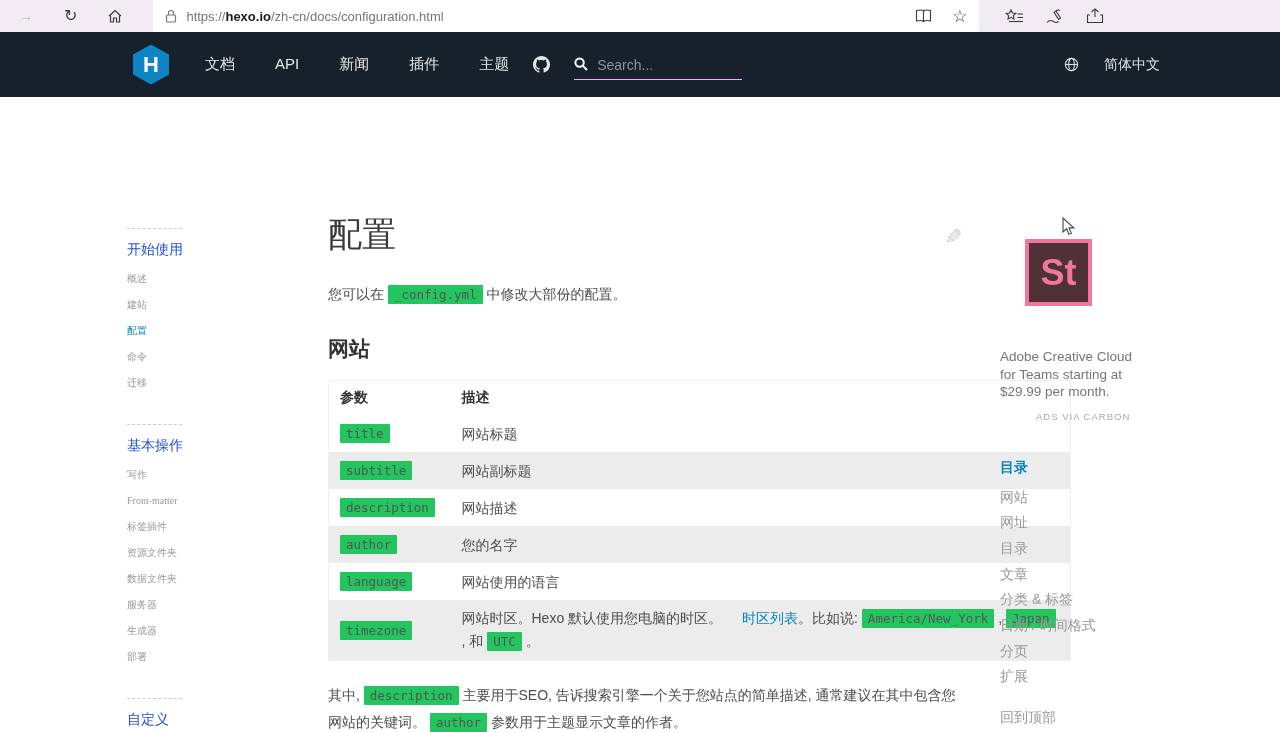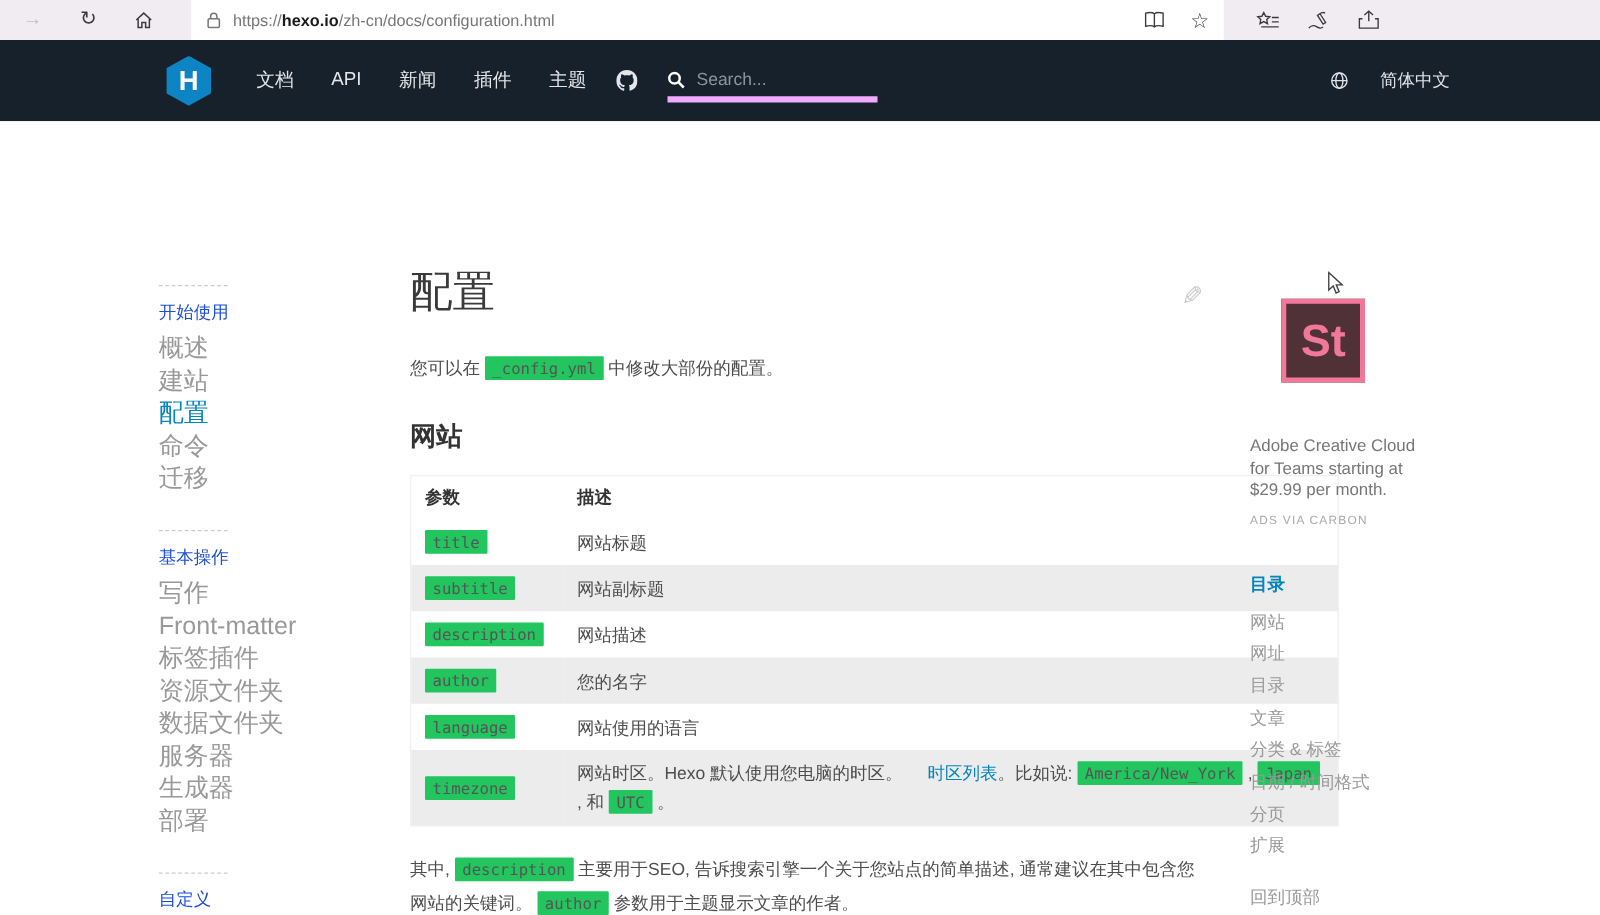--- a/index.html
+++ b/index.html
@@ -19,40 +19,40 @@
   .urlbar .spacer { flex:1; }
   .urlbar-actions { display:flex; align-items:center; gap:20px; }
   .pinned-icons { display:flex; align-items:center; gap:22px; padding-left:26px; }
 
   
   .site-header { height:65px; background:#16212c; display:flex; align-items:center; }
   .logo-hex { width:36px; height:40px; margin-left:133px; background:#0d84c4;
               clip-path:polygon(50% 0%,100% 25%,100% 75%,50% 100%,0% 75%,0% 25%);
               display:flex; align-items:center; justify-content:center;
               color:#fff; font-weight:bold; font-size:22px; }
-  .main-nav { display:flex; gap:30px; margin-left:36px; }
+  .main-nav { display:flex; gap:40px; margin-left:36px; }
   .main-nav a { color:#e4e7ea; font-size:15px; text-decoration:none; }
   .gh { margin-left:24px; display:flex; }
-  .search-box { margin-left:24px; display:flex; align-items:flex-end; gap:9px;
-                border-bottom:5px solid #f0abfc; padding-bottom:6px; width:168px; margin-top:8px;}
+  .search-box { margin-left:24px; display:flex; align-items:flex-start; gap:9px;
+                border-bottom:1px solid #f0abfc; padding-bottom:6px; width:168px; margin-top:8px;}
   .search-input { background:transparent; border:none; outline:none; color:#9aa4ad;
                   font-size:14px; width:120px; font-family:inherit; }
   .search-input::placeholder { color:#8b949c; }
   .lang { margin-left:auto; margin-right:120px; display:flex; align-items:center; gap:25px;
           color:#dfe3e8; font-size:14px; cursor:default; }
 
   
   .content { position:relative; height:635px; background:#fff; }
 
   .sb { position:absolute; left:127px; top:131px; width:185px; }
   .sb-section { margin-bottom:28px; }
   .sb-divider { width:55px; border-top:1px dashed #ccc; margin-bottom:10px; }
   .sb-title { color:#1d4ed8; font-size:14px; font-weight:normal; line-height:20px; margin-bottom:7px; }
   .sb ul { list-style:none; }
-  .sb li { line-height:26px; font-size:20px; }
+  .sb li { line-height:26px; font-size:10px;font-family:Liberation Serif, serif; }
   .sb li a { color:#999; text-decoration:none; }
   .sb li a.active { color:#0684bd; }
 
   .main { position:absolute; left:328px; top:114px; width:635px; }
   .title-row { display:flex; justify-content:space-between; align-items:flex-start; }
   h1 { font-size:34px; line-height:46px; color:#3a3a3a; font-weight:normal; }
   .edit-icon { color:#c9c9c9; font-size:21px; margin-top:14px; transform:scaleX(-1); cursor:pointer; }
   .para { font-size:14px; color:#4d4d4d; line-height:27px; margin-top:24px; }
   code.chip { font-family:"DejaVu Sans Mono","Liberation Mono",monospace; font-size:12.5px;
               background:#22c55e; color:#555; padding:2px 6px; border-radius:1px; }
@@ -66,21 +66,21 @@
   .t-site .c1 { width:122px; }
   a.inline-link { color:#0684bd; text-decoration:none;padding-left:20px; }
 
   
   .aside { position:absolute; left:1000px; top:118px; width:172px; }
   .cursor { position:absolute; left:62px; top:2px; }
   .ad-logo { margin:24px 0 0 25px; width:67px; height:67px; border:4px solid #f2789a;
              background:#503138; display:flex; align-items:center; justify-content:center;
              color:#f2789a; font-size:36px; font-weight:bold; cursor:pointer; }
   .ad-text { margin-top:42px; font-size:13.5px; color:#767676; line-height:17.5px; cursor:pointer; }
-  .ad-attr { margin-top:10px; font-size:9.5px; color:#a9a9a9; letter-spacing:1px; cursor:pointer; }
+  .ad-attr { margin-top:10px; font-size:9.5px; color:#a9a9a9; letter-spacing:1px; cursor:pointer;margin-left:36px; }
   .toc { margin-top:37px; }
   .toc-title { color:#0684bd; font-size:14px; font-weight:bold; margin-bottom:8px; }
   .toc ul { list-style:none; }
   .toc li { line-height:25.7px; font-size:14px; }
   .toc a { color:#999; text-decoration:none; }
   .back-top { display:inline-block; margin-top:19px; font-size:14px; color:#999; text-decoration:none; }
 
   svg { display:block; }
 </style>
 </head>

